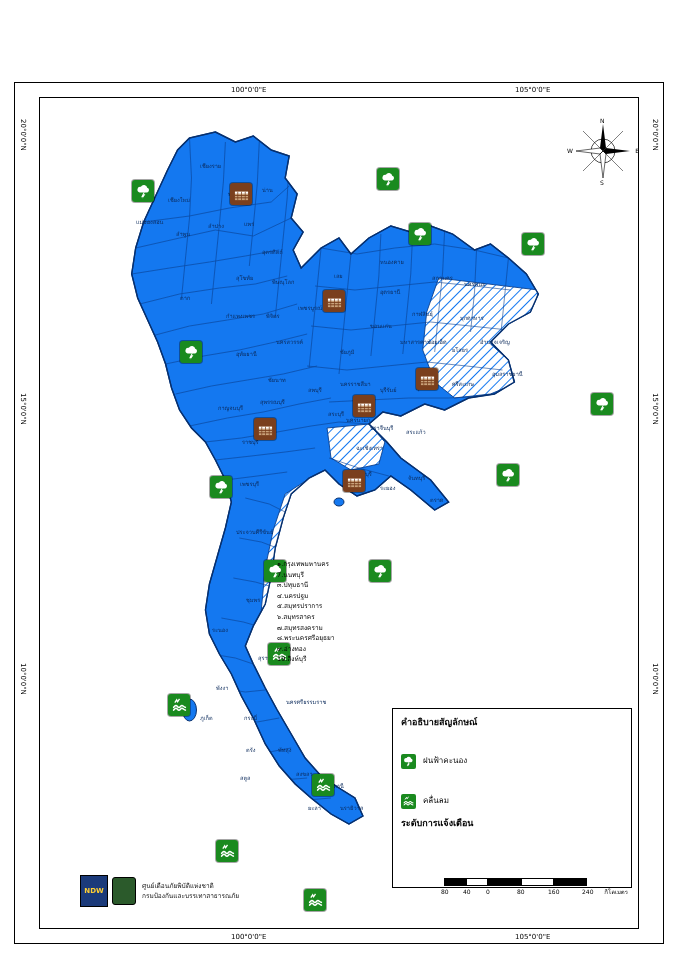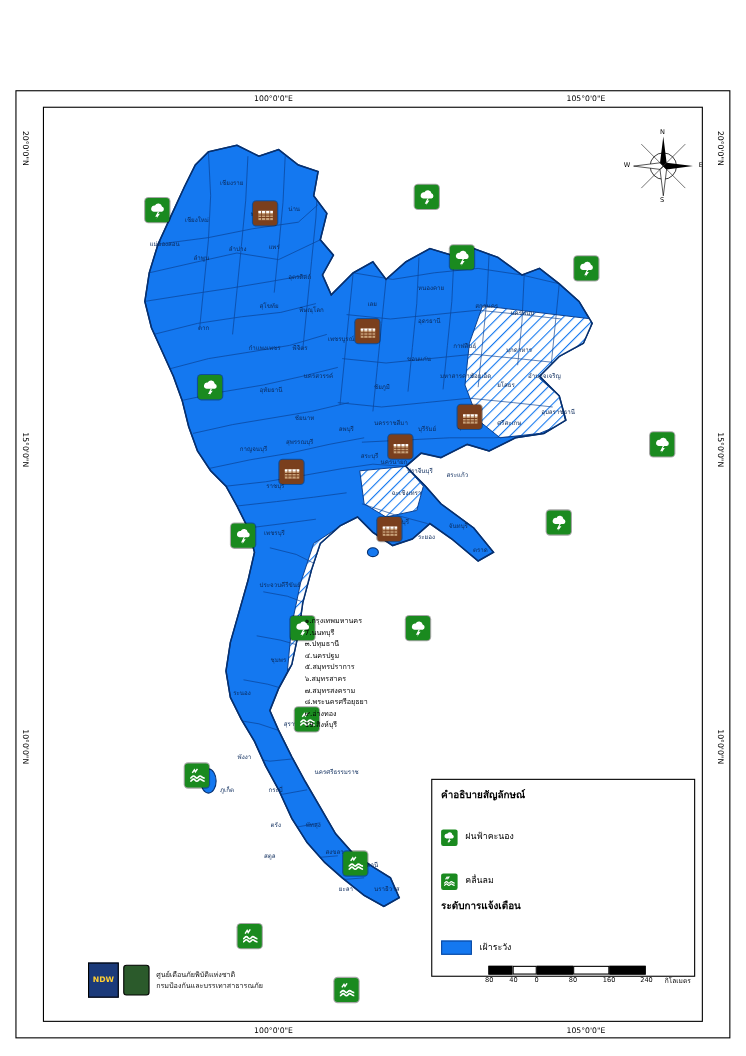--- a/index.html
+++ b/index.html
@@ -522,24 +522,20 @@
               <path d="M1 13c1.6 0 1.6-2 3.2-2S5.8 13 7.4 13 9 11 10.6 11 12.2 13 15 13" stroke="#fff" stroke-width="1.6" fill="none"></path>
               <path d="M3 5 L5 2 L6 4 L8 1" stroke="#fff" stroke-width="1.4" fill="none"></path>
             </svg>
           </span>
           <span class="txt">คลื่นลม</span>
         </div>
 
 
         <div class="sub">ระดับการแจ้งเตือน</div>
 
-        <div class="row">
-          <span class="swatch-solid"></span>
-          <span class="txt">เฝ้าระวัง</span>
-        </div>
 
       </div>
 
       <div class="scalebar">
         <div class="sb-ticks">
           <div class="sb-seg" style="left:0;width:22px;background:#000;"></div>
           <div class="sb-seg" style="left:22px;width:22px;background:#fff;"></div>
           <div class="sb-seg" style="left:44px;width:33px;background:#000;"></div>
           <div class="sb-seg" style="left:77px;width:33px;background:#fff;"></div>
           <div class="sb-seg" style="left:110px;width:33px;background:#000;"></div>

